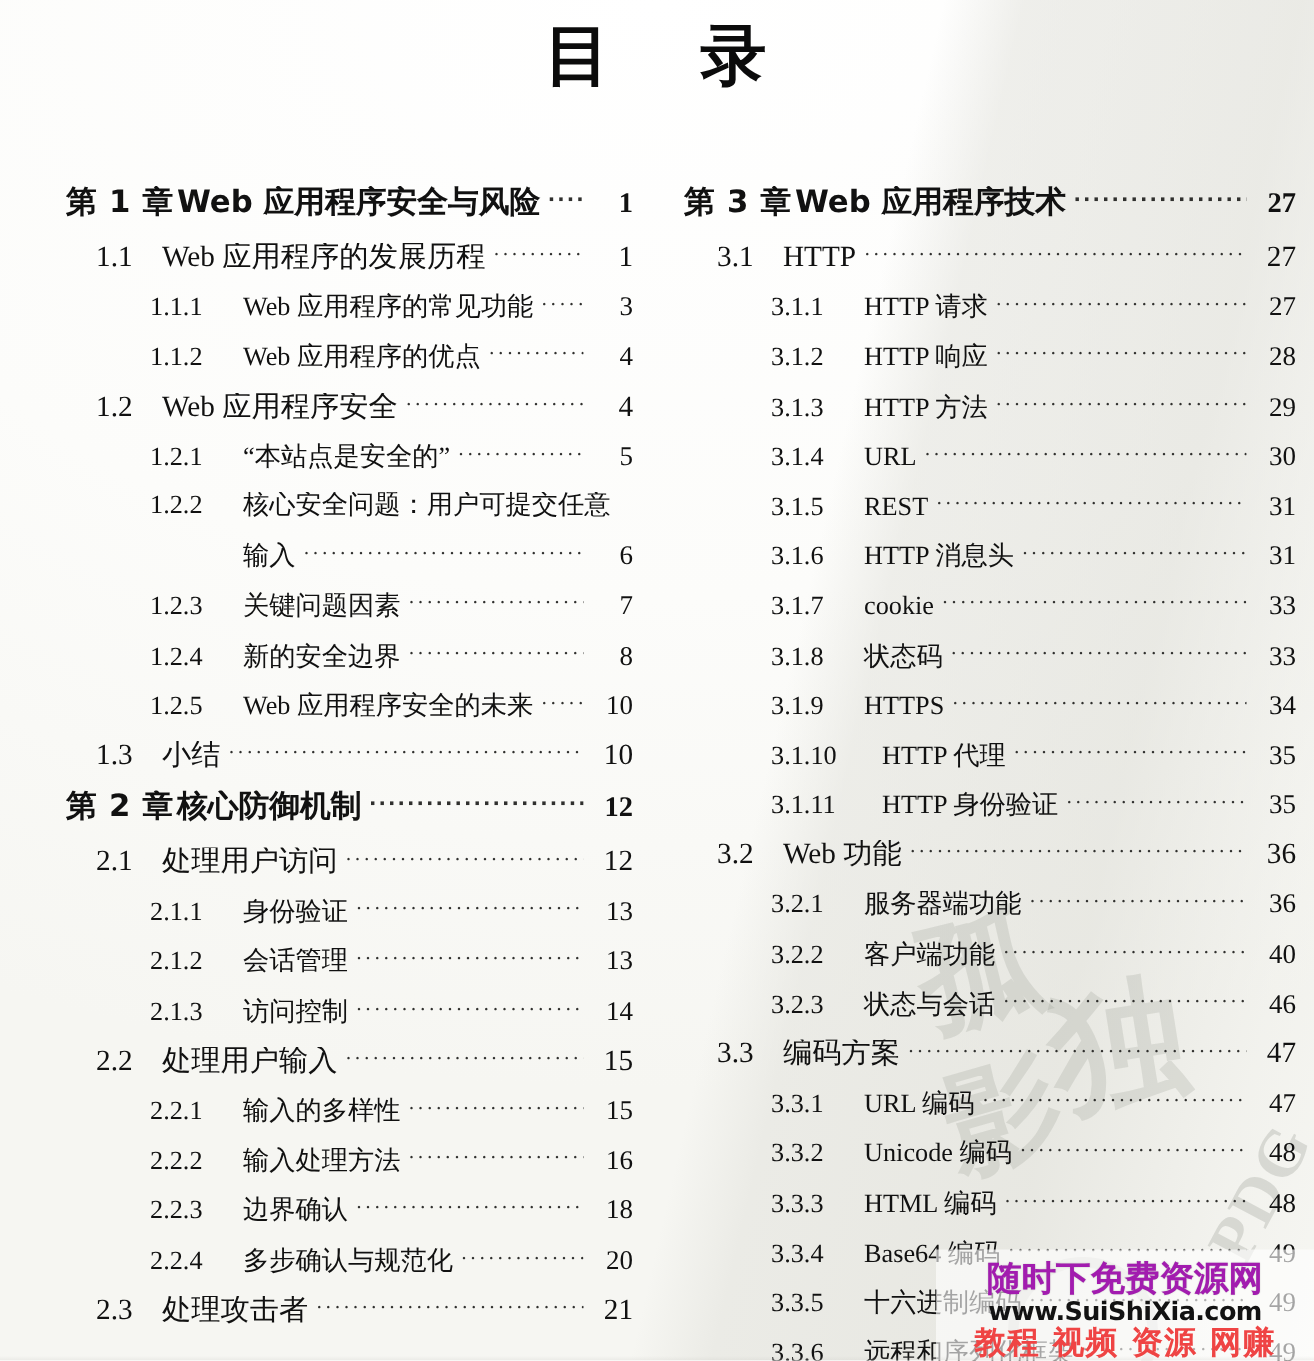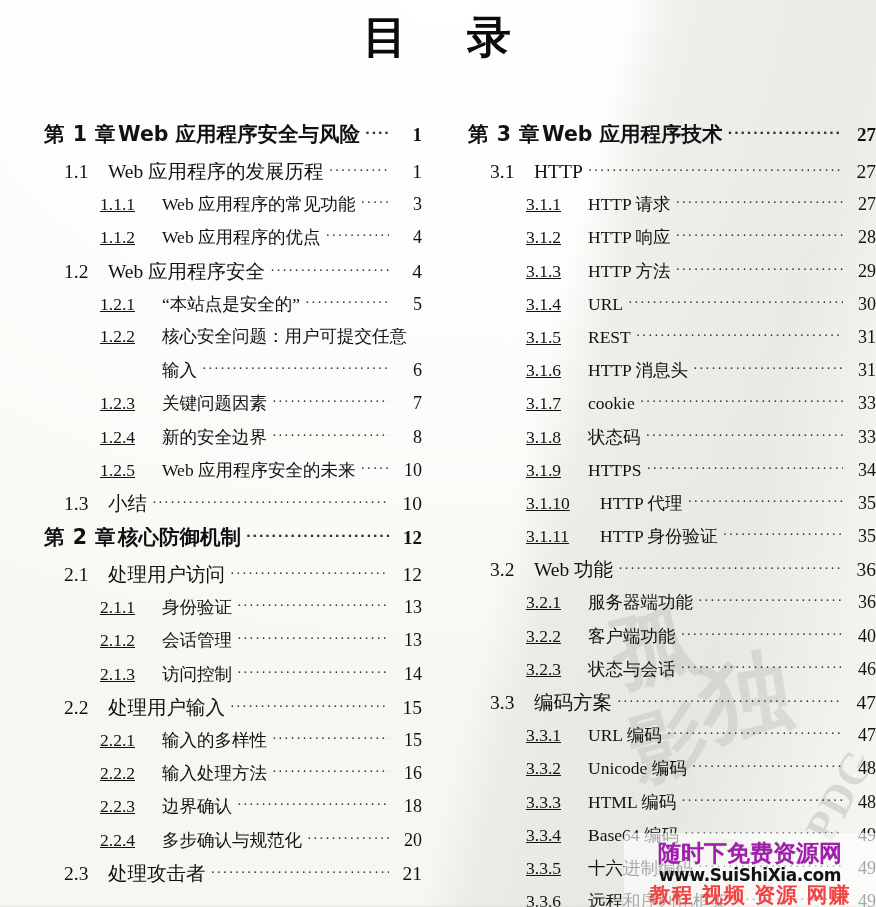--- a/index.html
+++ b/index.html
@@ -65,21 +65,21 @@
   .toc-title .gap { display: inline-block; width: 58px; }
 
   
   .columns {
     position: absolute;
     top: 124px;
     left: 0;
     width: 876px;
     height: 783px;
     display: flex;
-    gap: 12px;
+    gap: 0;
   }
   .col {
     position: relative;
     box-sizing: border-box;
   }
   .col-left  { width: 438px; padding-left: 44px; padding-right: 16px; }
   .col-right { width: 438px; padding-left: 18px; padding-right: 12px; }
 
   
   .entry {
@@ -131,21 +131,21 @@
     font-weight: 400;
   }
   .lv-section .num { width: 44px; margin-left: 20px; }
   .lv-section .page { width: 28px; }
 
   
   .lv-sub {
     font-size: 17.5px;
     font-weight: 400;
   }
-  .lv-sub .num { width: 62px; margin-left: 56px; text-decoration: underline; }
+  .lv-sub .num { width: 62px; margin-left: 56px; }
   .lv-sub .page { width: 28px; font-size: 18px; }
 
   
   .lv-cont { font-size: 17.5px; }
   .lv-cont .num { width: 62px; margin-left: 56px; }
   .lv-cont .page { width: 28px; font-size: 18px; }
 
   
   .num-wide { width: 74px !important; }
 

